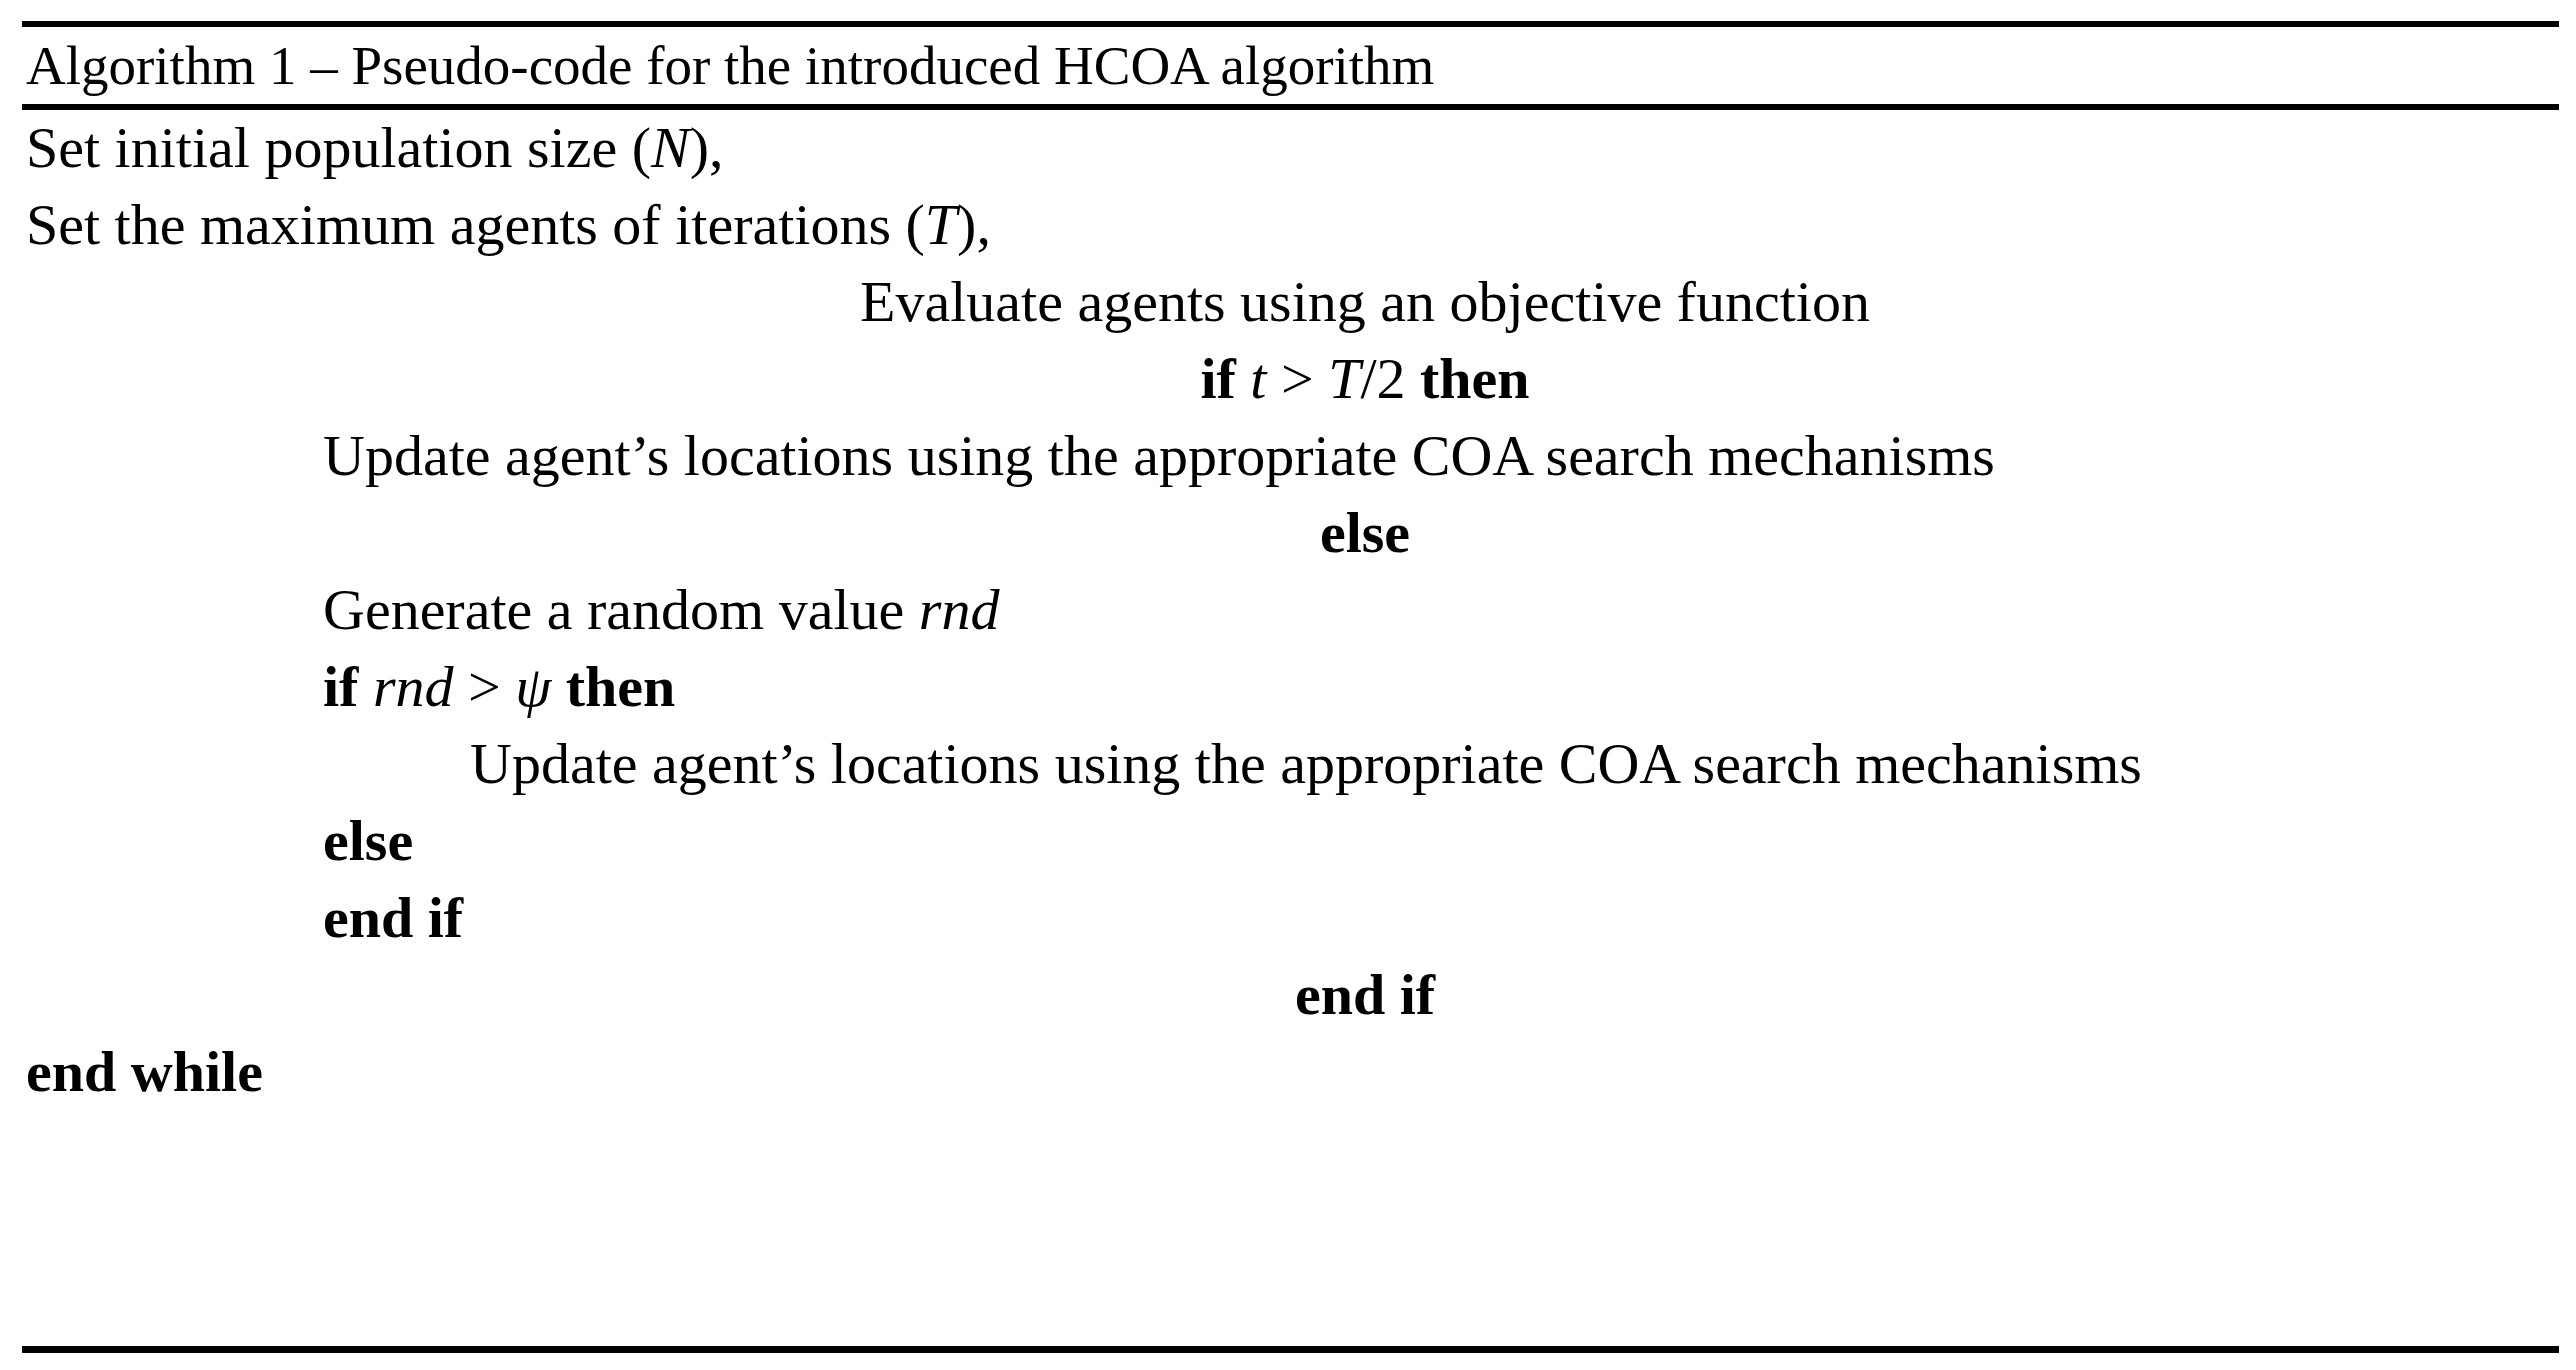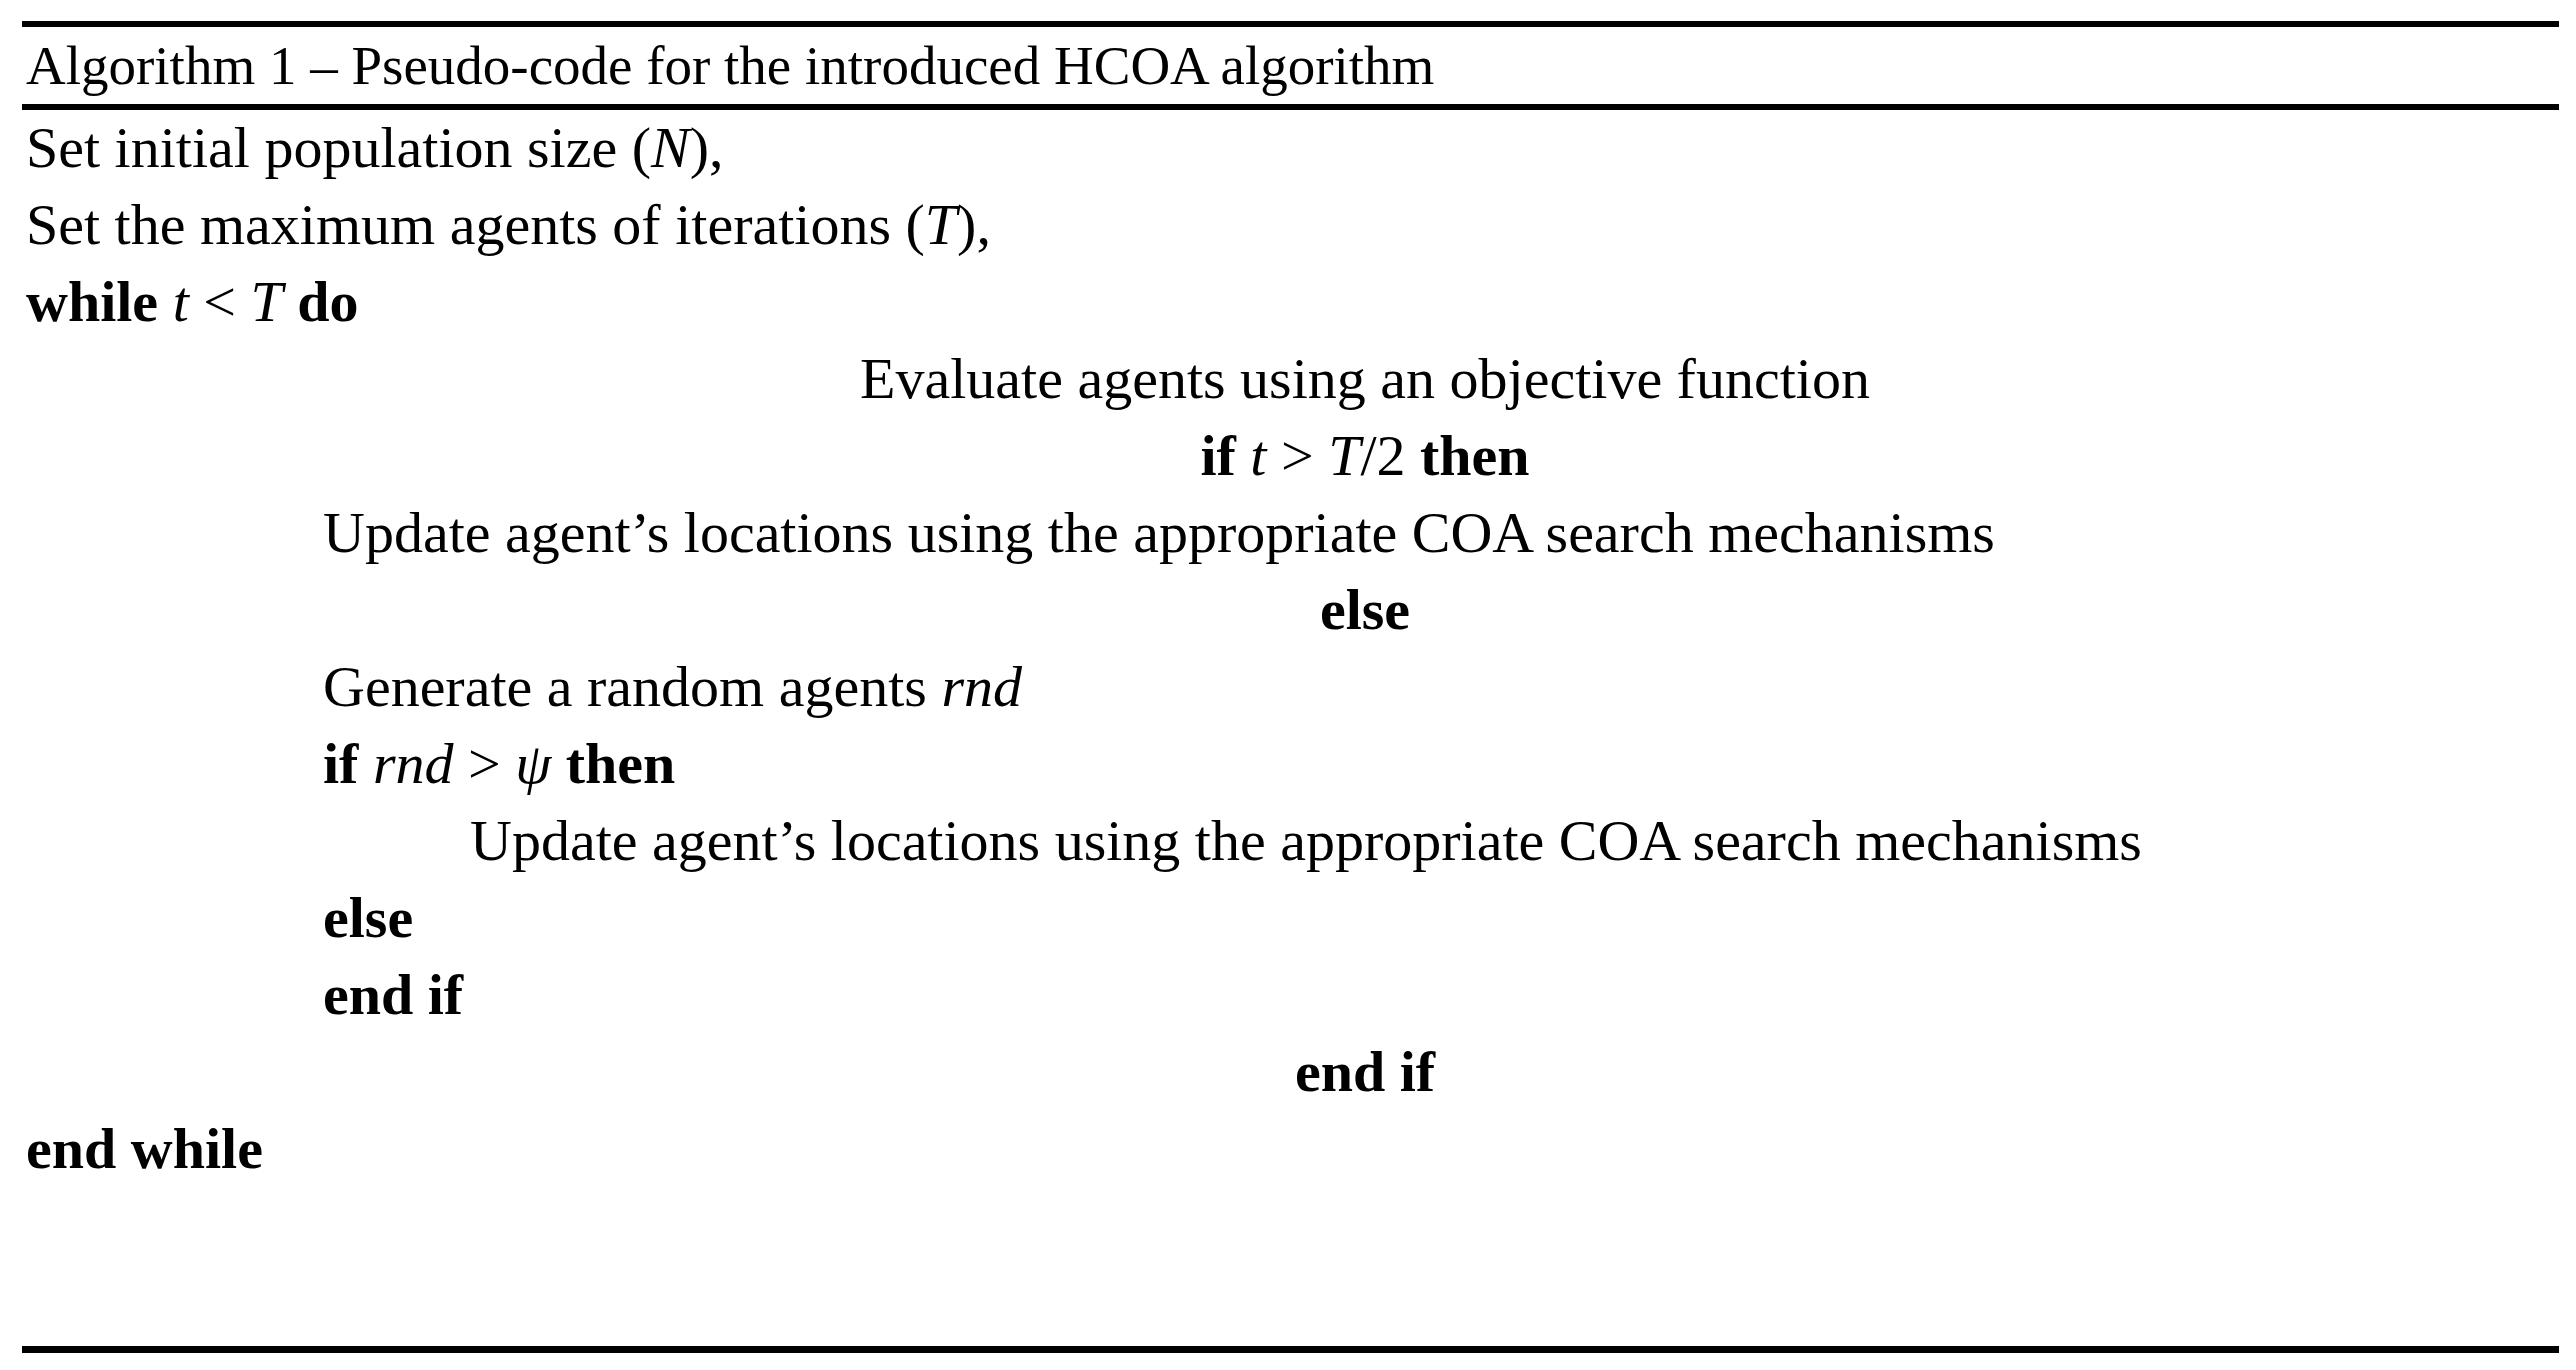--- a/index.html
+++ b/index.html
@@ -60,26 +60,25 @@
 </head>
 <body>
 
 <div class="algo-box">
   <div class="rule rule-top"></div>
   <div class="algo-title">Algorithm 1 – Pseudo-code for the introduced HCOA algorithm</div>
   <div class="rule rule-header"></div>
   <div class="algo-body">
       <div class="code-line ind0"><span class="seg-normal">Set initial population size (</span><span class="seg-italic">N</span><span class="seg-normal">),</span></div>
       <div class="code-line ind0"><span class="seg-normal">Set the maximum agents of iterations (</span><span class="seg-italic">T</span><span class="seg-normal">),</span></div>
-      <div class="code-line ind0"><span class="seg-bold">while </span><span class="seg-italic">t</span><span class="seg-normal"> &lt; </span><span class="seg-italic">T</span><span class="seg-bold"> do</span></div>
       <div class="code-line ind1"><span class="seg-normal">Evaluate agents using an objective function</span></div>
       <div class="code-line ind1"><span class="seg-bold">if </span><span class="seg-italic">t</span><span class="seg-normal"> &gt; </span><span class="seg-italic">T</span><span class="seg-normal">/2 </span><span class="seg-bold">then</span></div>
       <div class="code-line ind2"><span class="seg-normal">Update agent’s locations using the appropriate COA search mechanisms</span></div>
       <div class="code-line ind1"><span class="seg-bold">else</span></div>
-      <div class="code-line ind2"><span class="seg-normal">Generate a random agents </span><span class="seg-italic">rnd</span></div>
+      <div class="code-line ind2"><span class="seg-normal">Generate a random value </span><span class="seg-italic">rnd</span></div>
       <div class="code-line ind2"><span class="seg-bold">if </span><span class="seg-italic">rnd</span><span class="seg-normal"> &gt; </span><span class="seg-italic">ψ</span><span class="seg-bold"> then</span></div>
       <div class="code-line ind3"><span class="seg-normal">Update agent’s locations using the appropriate COA search mechanisms</span></div>
       <div class="code-line ind2"><span class="seg-bold">else</span></div>
       <div class="code-line ind2"><span class="seg-bold">end if</span></div>
       <div class="code-line ind1"><span class="seg-bold">end if</span></div>
       <div class="code-line ind0"><span class="seg-bold">end while</span></div>
     </div>
   <div class="rule rule-bottom"></div>
 </div>
 

